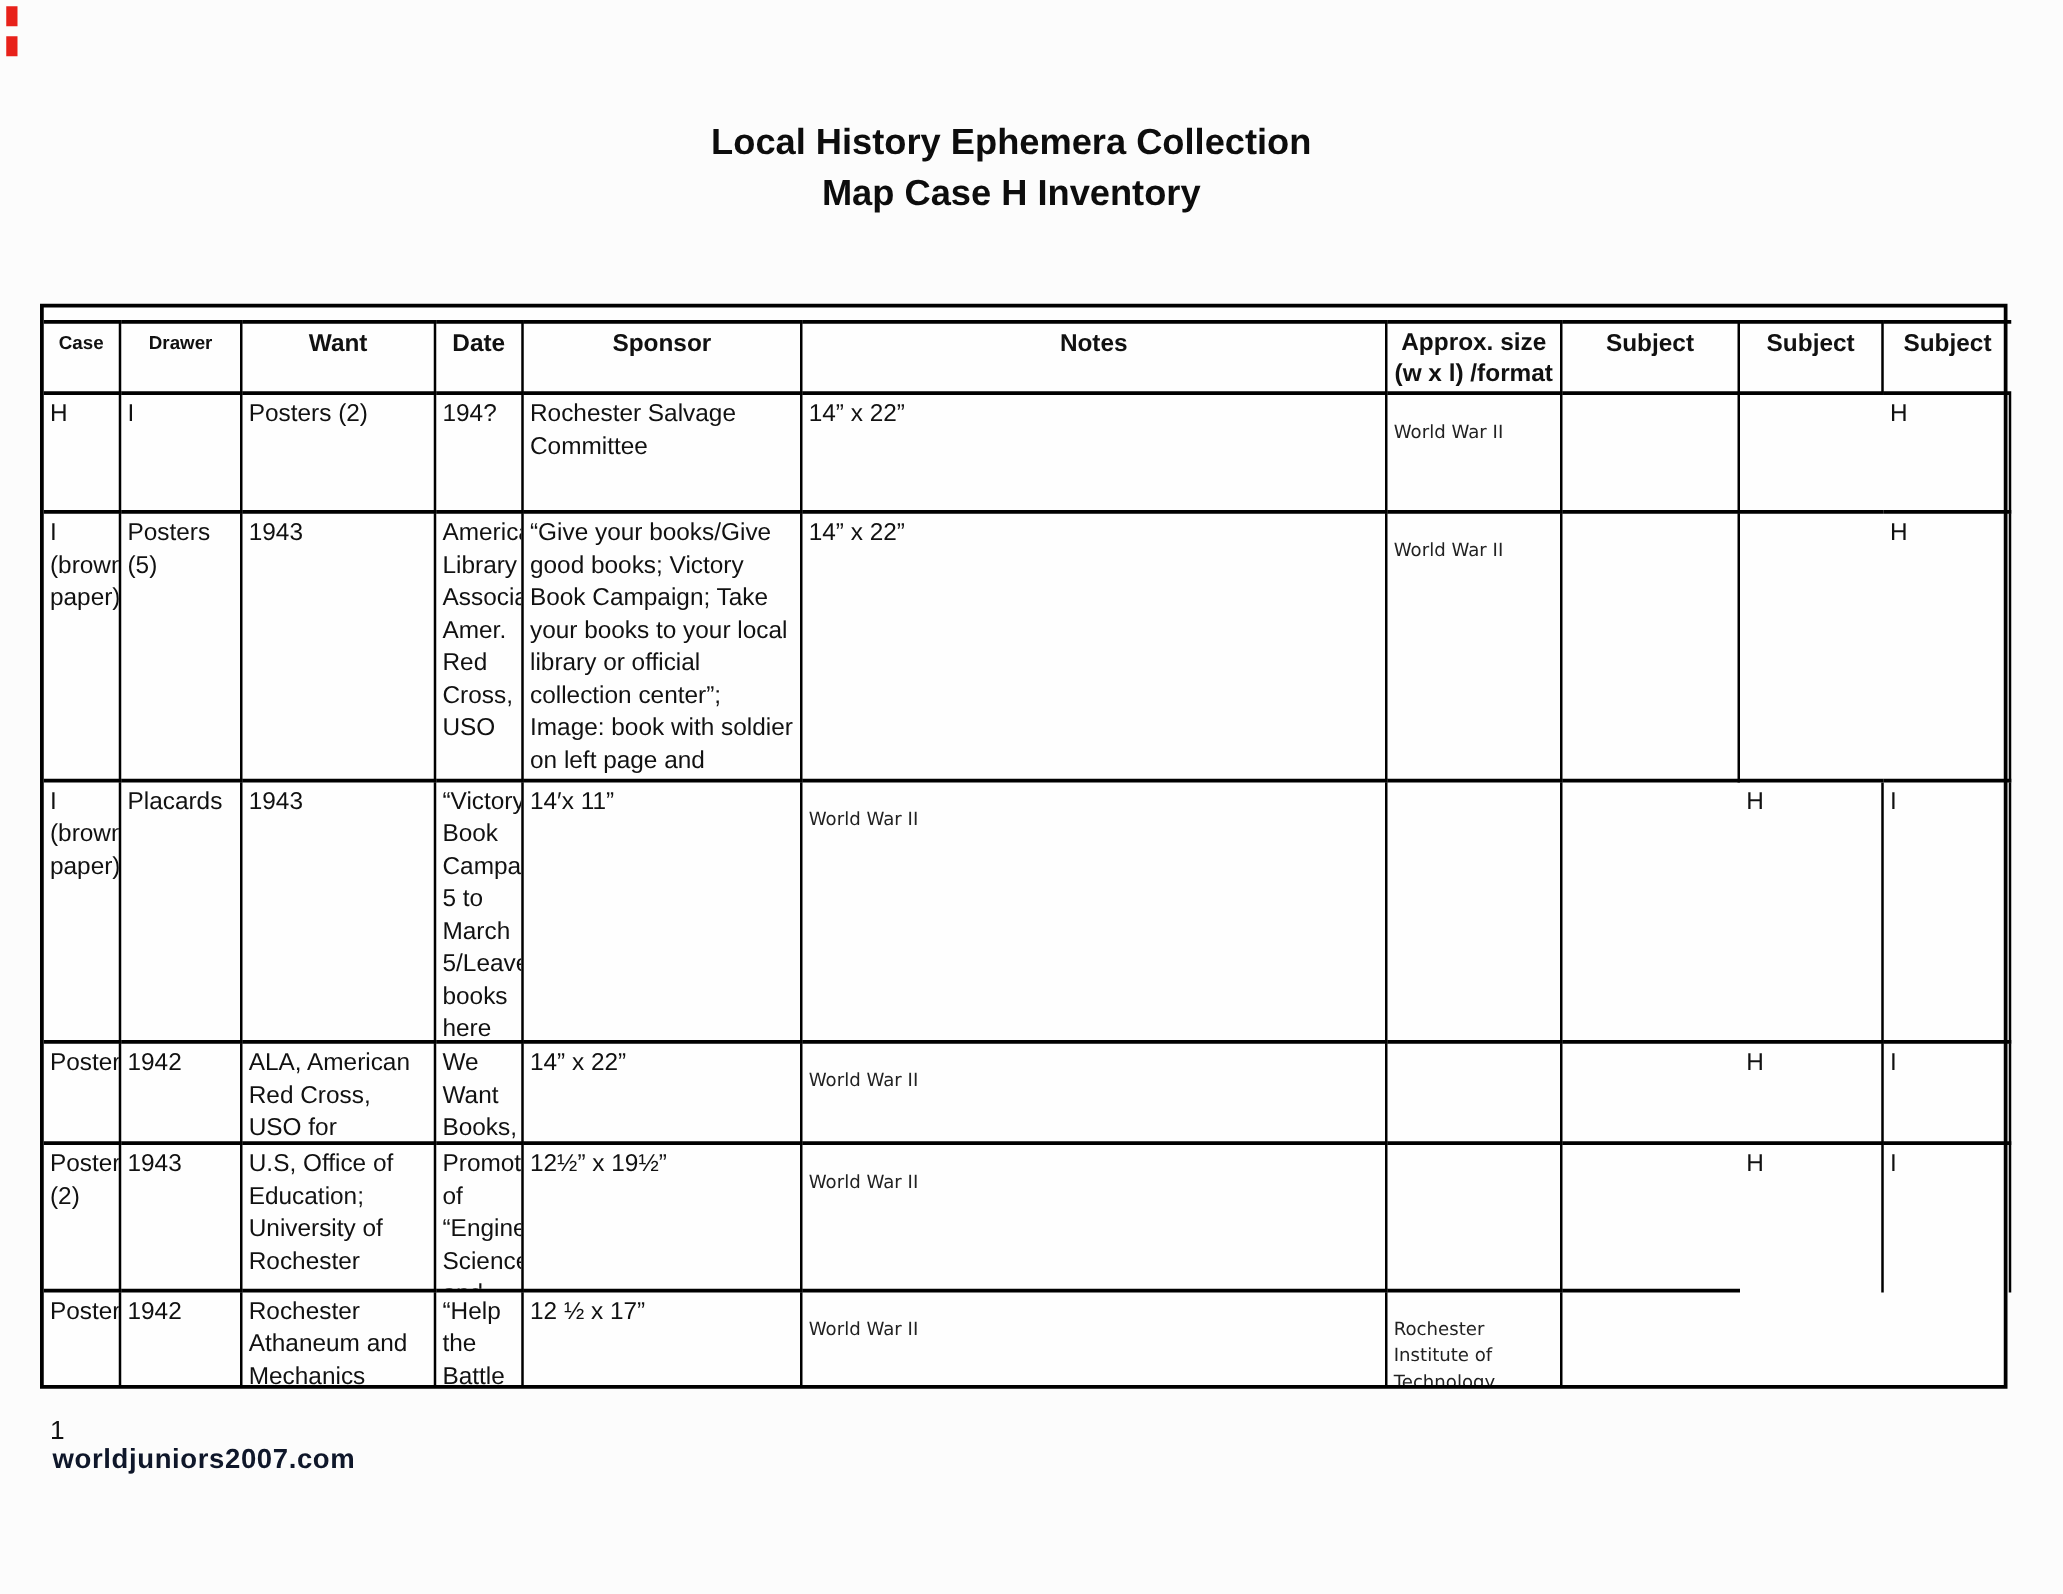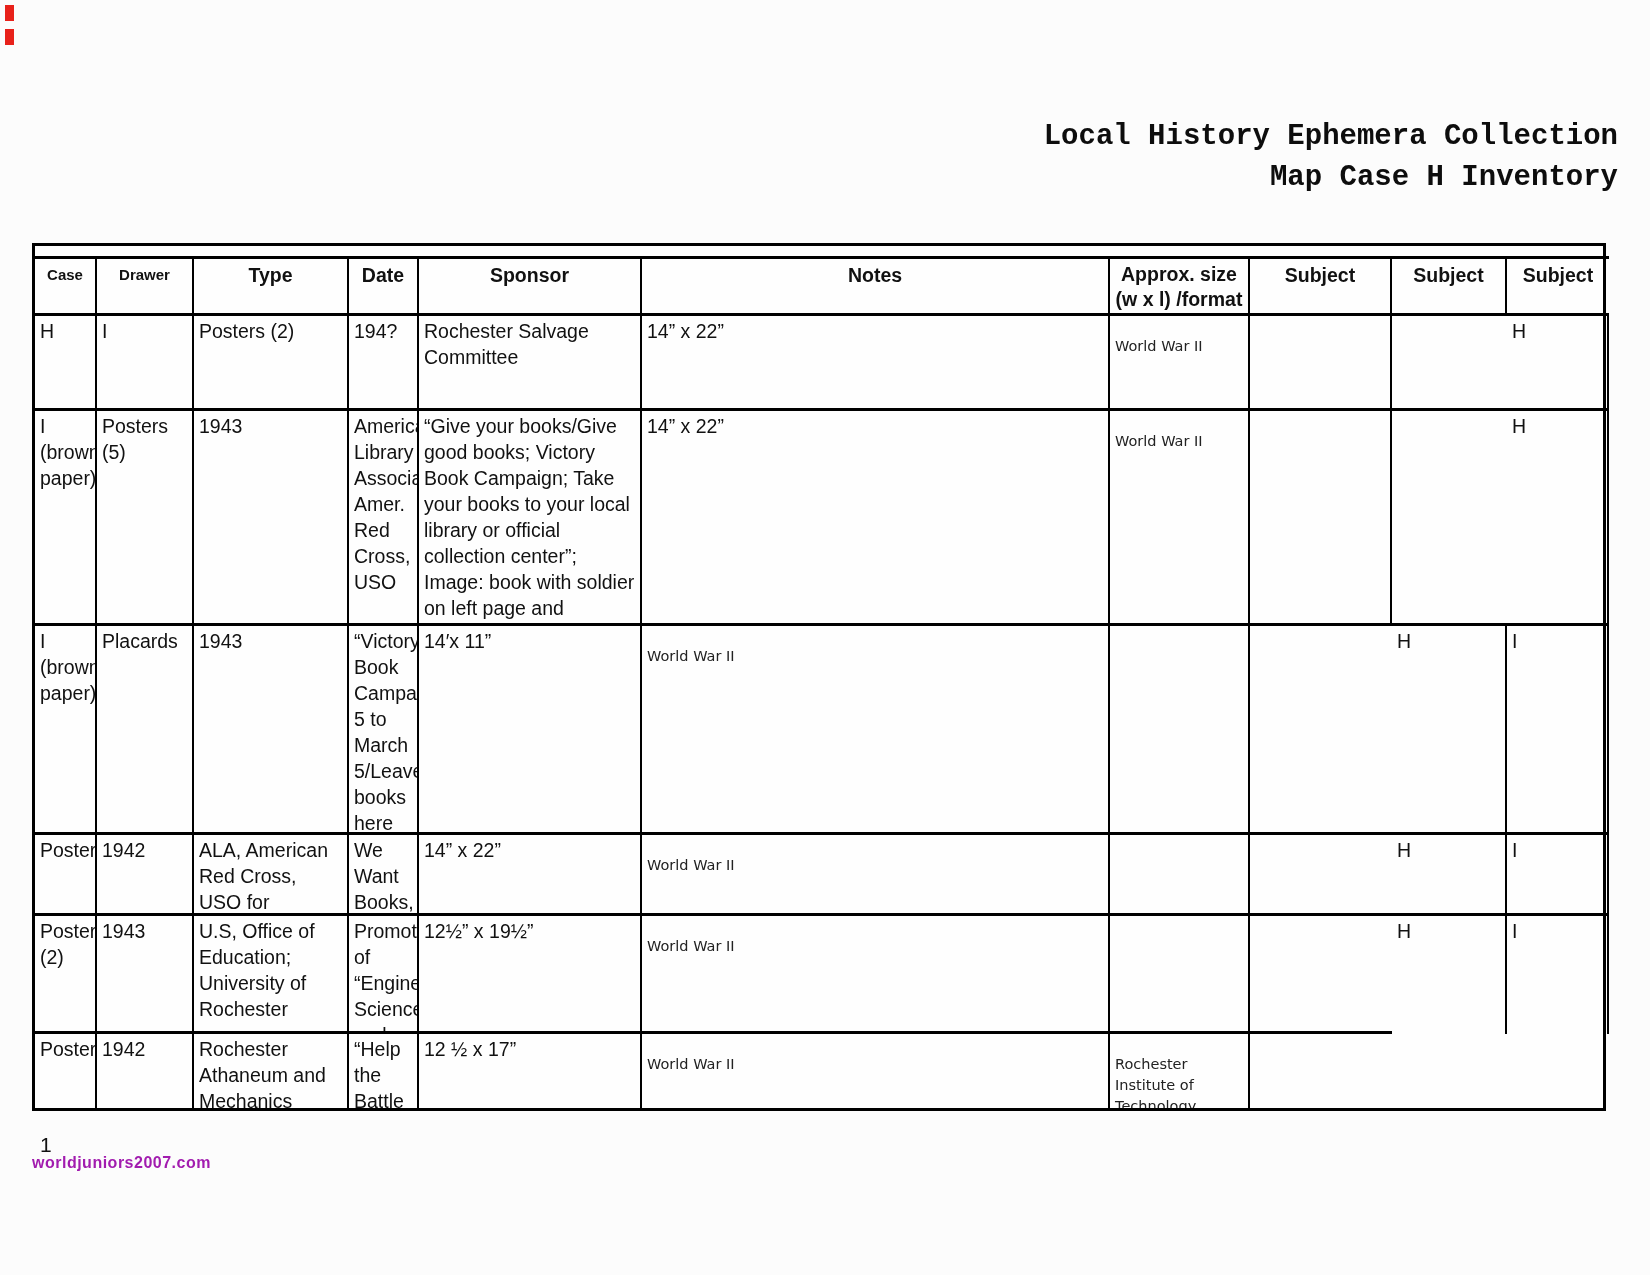--- a/index.html
+++ b/index.html
@@ -3,62 +3,62 @@
 <meta charset="utf-8">
 <style>
   * { margin:0; padding:0; box-sizing:border-box; }
   html,body { width:1650px; height:1275px; background:#fcfcfc; font-family:"Liberation Sans", sans-serif; color:#111; }
   .page { position:relative; width:1650px; height:1275px; overflow:hidden; }
 
   .red-mark { position:absolute; left:5px; width:9px; height:16px; background:#e8211a; }
   .red-mark.m1 { top:5px; }
   .red-mark.m2 { top:29px; }
 
-  .title-block { position:absolute; top:116px; left:0; width:1618px; text-align:right;font-family:Liberation Mono, monospace; }
+  .title-block { position:absolute; top:94px; left:0; width:1618px; text-align:center; }
   .title-line { font-size:29px; font-weight:700; line-height:41px; color:#0d0d0d; }
 
   .table-wrap { position:absolute; left:32px; top:243px; width:1574px; border:3px solid #000; padding-top:10px; background:#fefefe; }
   .grid {
     display:grid;
     grid-template-columns:62px 97px 155px 70px 223px 468px 140px 142px 115px 102px;
     grid-template-rows:60px 95px 215px 209px 81px 118px 74px;
   }
   .cell { border-right:2px solid #000; border-bottom:3px solid #000; padding:2px 5px 0 5px; overflow:hidden;
           font-size:19.5px; line-height:26px; }
   .cell.last-col { border-right:none; }
   .cell.last-row { border-bottom:none; }
   .hdr { border-top:3px solid #000; font-weight:700; text-align:center; padding-top:3px; }
   .hdr.small { font-size:15px; }
   .hdr.two-line { white-space:pre-line; line-height:25px; }
   .date-cell { text-align:left; }
   .subject-cell { font-family:"DejaVu Sans", sans-serif; font-size:14.5px; line-height:21px; color:#222; padding-top:20px; }
   .prewrap { white-space:pre-line; }
 
   .page-number { position:absolute; left:40px; top:1133px; font-size:21px; color:#111; }
-  .watermark { position:absolute; left:32px; top:1154px; font-size:16px; font-weight:700; letter-spacing:0.5px; color:#a21caf; }
+  .watermark { position:absolute; left:42px; top:1154px; font-size:22px; font-weight:700; letter-spacing:0.5px; color:#0f172a; }
 </style>
 </head>
 <body>
 
 <div class="page">
 
   <div class="red-mark m1"></div>
   <div class="red-mark m2"></div>
 
   <div class="title-block">
     <div class="title-line">Local History Ephemera Collection</div>
     <div class="title-line">Map Case H Inventory</div>
   </div>
 
   <div class="table-wrap">
     <div class="grid">
 
       <div class="cell hdr small">Case</div>
       <div class="cell hdr small">Drawer</div>
-      <div class="cell hdr">Type</div>
+      <div class="cell hdr">Want</div>
       <div class="cell hdr">Date</div>
       <div class="cell hdr">Sponsor</div>
       <div class="cell hdr">Notes</div>
       <div class="cell hdr two-line">Approx. size
 (w x l) /format</div>
       <div class="cell hdr">Subject</div>
       <div class="cell hdr">Subject</div>
       <div class="cell hdr last-col">Subject</div>
 
       <div class="cell">H</div>

